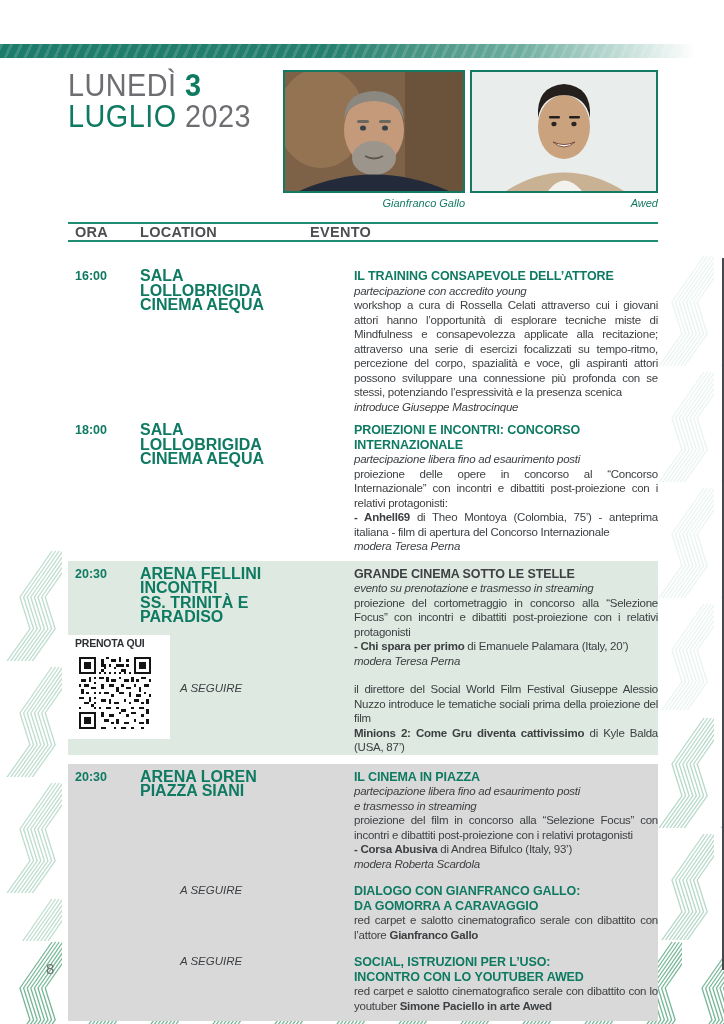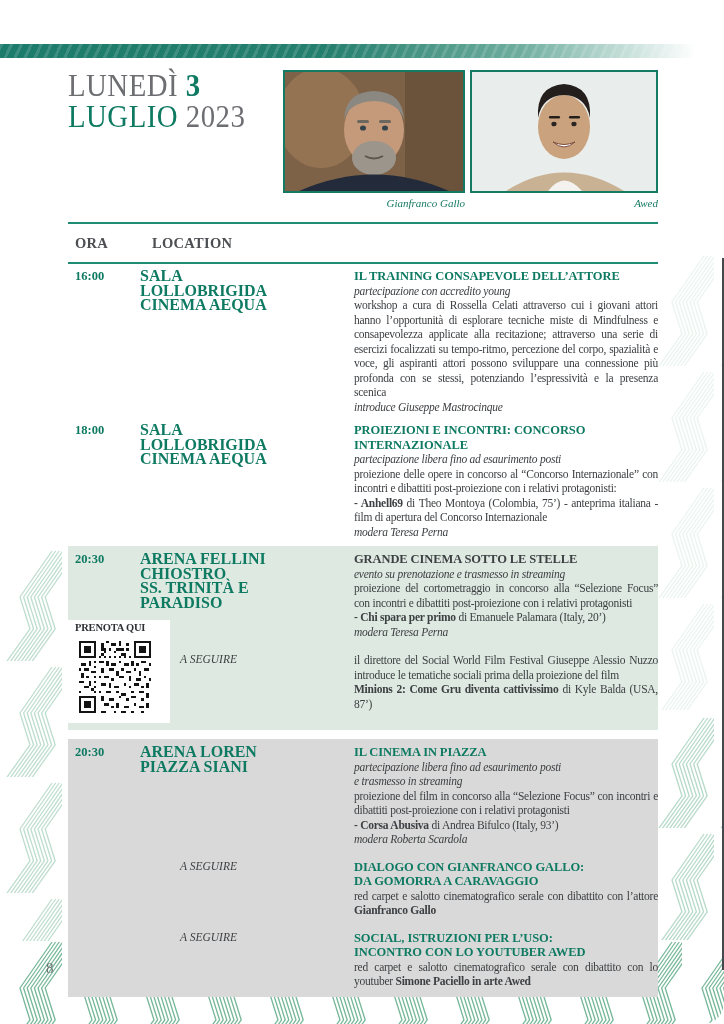--- a/index.html
+++ b/index.html
@@ -1,37 +1,37 @@
 <!DOCTYPE html>
 <html><head>
 <meta charset="utf-8">
 <style>
   html,body{margin:0;padding:0;background:#fff;}
   .page{position:relative;width:724px;height:1024px;background:#fff;overflow:hidden;
-        font-family:Liberation Serif, serif;color:#3d4043;border-radius:21px;}
+        font-family:Liberation Sans, sans-serif;color:#3d4043;}
   
   .band{position:absolute;z-index:0;pointer-events:none;}
   .edge-line{position:absolute;z-index:3;right:0;top:258px;width:2px;height:712px;background:#46484c;}
   
   .topbar{position:absolute;z-index:1;left:0;top:44px;width:100%;height:14px;
     background:linear-gradient(90deg,#1c7c6b 0%,#257f6e 45%,#6fae9f 72%,rgba(255,255,255,0) 96%);}
   .topbar-stripes{width:100%;height:100%;
     background:repeating-linear-gradient(115deg,rgba(255,255,255,.14) 0 3px,rgba(255,255,255,0) 3px 9px);}
   
   .datebox{position:absolute;z-index:2;left:68px;top:70px;line-height:31px;font-size:31px;
     letter-spacing:.5px;transform:scaleX(.93);transform-origin:left top;white-space:nowrap;}
   .c-gray{color:#6d6e71;} .c-green{color:#0e7a62;} .b{font-weight:bold;}
   .photo{position:absolute;z-index:2;top:70px;height:123px;border:2px solid #157a64;box-sizing:border-box;}
   .photo svg{display:block;}
   .caption{position:absolute;z-index:2;top:197px;font-size:11px;font-style:italic;color:#157a64;text-align:right;}
   
-  .thead{position:absolute;z-index:2;left:68px;top:222px;width:590px;height:42px;
+  .thead{position:absolute;z-index:2;left:68px;top:222px;width:590px;height:20px;
     border-top:2px solid #1f8d74;border-bottom:2px solid #1f8d74;box-sizing:border-box;
     display:grid;grid-template-columns:65px 170px 1fr;align-items:center;padding-left:7px;
-    font-size:14.5px;font-weight:bold;color:#4c4e52;letter-spacing:.3px;gap:12px;}
+    font-size:14.5px;font-weight:bold;color:#4c4e52;letter-spacing:.3px;}
   
   .rows{position:absolute;z-index:2;left:68px;top:256px;width:590px;}
   .row{display:grid;grid-template-columns:65px 170px 1fr;padding-left:7px;box-sizing:border-box;}
   .time{color:#0e7a62;font-weight:bold;font-size:12.5px;}
   .loc{color:#0e7a62;font-weight:bold;font-size:16px;line-height:14.5px;padding-right:10px;}
   .ev{font-size:11.5px;line-height:14.5px;letter-spacing:-.25px;margin-left:44px;}
   .etitle{color:#0e7a62;font-weight:bold;font-size:12.5px;line-height:14.5px;letter-spacing:-.1px;}
   .etitle.dark{color:#3d4043;}
   .note{font-style:italic;}
   .body{text-align:justify;}
@@ -128,20 +128,21 @@
       <ellipse cx="102" cy="52" rx="2.6" ry="2.3" fill="#2a2522"></ellipse>
       <path d="M81 70 Q92 80 103 70 Q92 75 81 70 Z" fill="#fff" stroke="#7a4a3a" stroke-width="1"></path>
     </svg>
   </div>
   <div class="caption" style="left:283px;width:182px;">Gianfranco Gallo</div>
   <div class="caption" style="left:470px;width:188px;">Awed</div>
 
   <div class="thead">
     <div>ORA</div>
     <div>LOCATION</div>
+    <div>EVENTO</div>
   </div>
 
   <div class="rows">
 
     <div class="row row1">
       <div class="time">16:00</div>
       <div class="loc">
         <div>SALA LOLLOBRIGIDA</div>
         <div>CINEMA AEQUA</div>
       </div>
@@ -166,21 +167,21 @@
         <div class="body"><span class="b">- Anhell69</span><span> di Theo Montoya (Colombia, 75’) - anteprima italiana - film di apertura del Concorso Internazionale</span></div>
         <div class="credit">modera Teresa Perna</div>
       </div>
     </div>
 
     <div class="block-green">
       <div class="row">
         <div class="time">20:30</div>
         <div class="loc">
           <div>ARENA FELLINI</div>
-          <div>CHIOSTRO</div>
+          <div>INCONTRI</div>
           <div>SS. TRINITÀ E PARADISO</div>
         </div>
         <div class="ev">
           <div class="etitle dark">GRANDE CINEMA SOTTO LE STELLE</div>
           <div class="note">evento su prenotazione e trasmesso in streaming</div>
           <div class="body">proiezione del cortometraggio in concorso alla “Selezione Focus” con incontri e dibattiti post-proiezione con i relativi protagonisti</div>
           <div class="body"><span class="b">- Chi spara per primo</span><span> di Emanuele Palamara (Italy, 20’)</span></div>
           <div class="credit">modera Teresa Perna</div>
         </div>
       </div>

